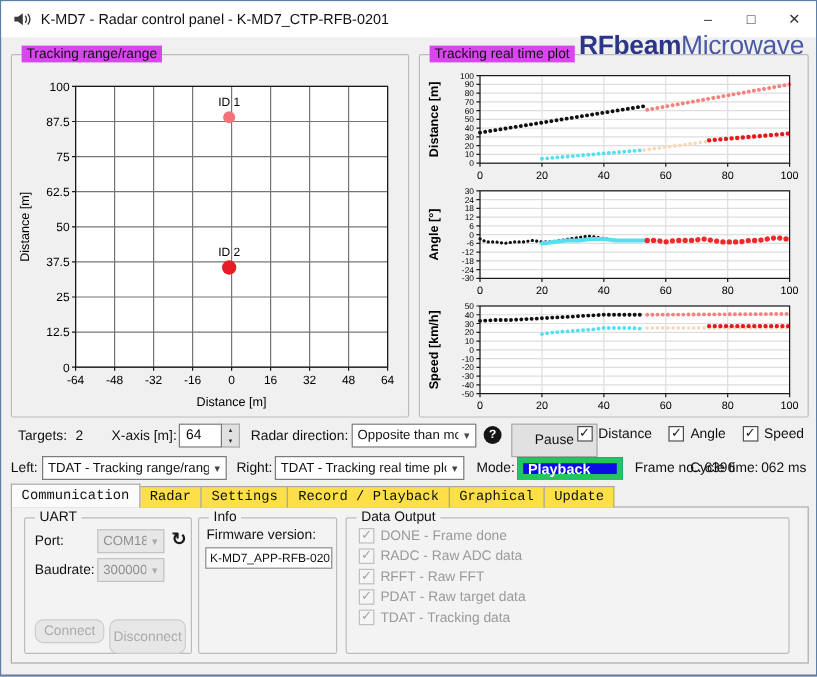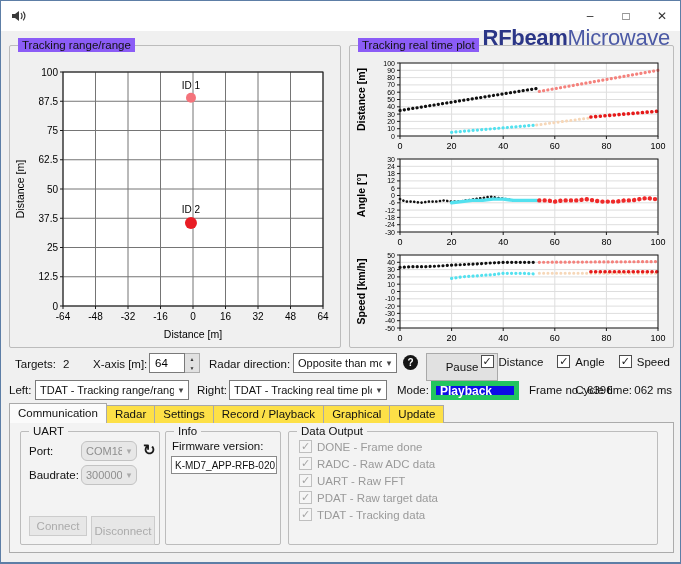--- a/index.html
+++ b/index.html
@@ -10,43 +10,43 @@
   .titlebar-icon{margin-left:9px;display:flex;align-items:center;}
   .titlebar-title{margin-left:8px;font-size:12px;color:#111;}
   .win-btns{position:absolute;right:0;top:0;height:30px;display:flex;}
   .win-btn{width:36px;height:30px;display:flex;align-items:center;justify-content:center;font-size:12px;color:#333;}
   
   .logo{position:absolute;right:10px;top:24px;font-size:22px;letter-spacing:-0.3px;white-space:nowrap;}
   .logo b{font-weight:700;}
   .logo span.light{font-weight:300;}
   
   .groupbox{position:absolute;border:1px solid #bcbcbc;border-radius:2px;}
-  .gb-label{position:absolute;top:-8px;left:8px;background:#8b5cf6;padding:0 4px;font-size:11.5px;color:#111;line-height:14px;}
+  .gb-label{position:absolute;top:-8px;left:8px;background:#d946ef;padding:0 4px;font-size:11.5px;color:#111;line-height:14px;}
   .panel-gb-label{background:#f3f3f3;}
   
   .lbl{position:absolute;font-size:11.5px;color:#111;white-space:nowrap;}
   .combo{position:absolute;height:20px;border:1px solid #7a7a7a;background:#ffffff;display:flex;align-items:center;font-size:11px;color:#111;padding-left:4px;overflow:hidden;}
   .combo .combo-text{flex:1;white-space:nowrap;overflow:hidden;}
   .combo .arrow{width:14px;text-align:center;font-size:9px;color:#444;flex:0 0 14px;}
-  .combo.disabled{background:#e7e7e7;border-color:#c3c3c3;color:#8f8f8f;border-radius:6px;}
+  .combo.disabled{background:#e7e7e7;border-color:#c3c3c3;color:#8f8f8f;}
   .combo.disabled .arrow{color:#aaa;}
   .btn{position:absolute;border:1px solid #a9a9a9;background:#e1e1e1;text-align:center;font-size:11.5px;color:#111;display:flex;align-items:center;justify-content:center;}
-  .btn.disabled{color:#ababab;border-color:#cccccc;background:#e7e7e7;}
+  .btn.disabled{color:#ababab;border-color:#cccccc;background:#e7e7e7;border-radius:7px;}
   .checkbox{width:13px;height:13px;border:1px solid #4d4d4d;background:#fff;display:inline-flex;align-items:center;justify-content:center;font-size:11px;line-height:11px;color:#1a1a1a;flex:0 0 13px;}
   .checkbox.disabled{border-color:#bfbfbf;background:#f5f5f5;color:#a5a5a5;}
   .cbrow{display:flex;align-items:center;gap:5px;font-size:11.5px;color:#111;}
   .cbrow.dim{color:#9a9a9a;}
   .spin{position:absolute;display:flex;}
   .spin .spin-value{width:36px;height:20px;border:1px solid #7a7a7a;background:#fff;font-size:11.5px;display:flex;align-items:center;padding-left:5px;}
   .spin .spin-btns{width:15px;height:20px;border:1px solid #adadad;border-left:none;display:flex;flex-direction:column;background:#e1e1e1;}
   .spin .spin-btns span{flex:1;display:flex;align-items:center;justify-content:center;font-size:5px;color:#333;}
   .help{position:absolute;width:15px;height:15px;border-radius:50%;background:#151515;color:#fff;font-size:10px;font-weight:bold;display:flex;align-items:center;justify-content:center;}
   .mode-field{position:absolute;height:19px;border:5px solid #22c55e;color:#fff;font-weight:bold;font-size:12px;display:flex;align-items:center;padding-left:4px;}
   
-  .tabs{position:absolute;left:8px;top:403px;display:flex;align-items:flex-end;height:19px;z-index:3;}
+  .tabs{position:absolute;left:8px;top:403px;display:flex;align-items:flex-end;height:19px;z-index:3;font-family:Liberation Mono, monospace;}
   .tab{border:1px solid #a9a9a9;border-bottom:none;background:#fde047;padding:2px 8px 2px 8px;font-size:11.5px;color:#111;margin-right:-1px;height:18px;}
   .tab.active{background:#fbfbfb;height:20px;padding-top:3px;position:relative;z-index:4;}
   .tabpanel{position:absolute;left:8px;top:421px;width:665px;height:131px;background:#f3f3f3;border:1px solid #ababab;}
   .textbox{position:absolute;border:1px solid #8a8a8a;background:#fff;font-size:10px;color:#111;display:flex;align-items:center;padding-left:3px;white-space:nowrap;overflow:hidden;}
   .refresh{position:absolute;font-size:15px;font-weight:bold;color:#1a1a1a;line-height:15px;}
   svg{position:absolute;}
   svg text{font-family:"Liberation Sans",sans-serif;}
 </style>
 </head>
 <body>
@@ -54,20 +54,21 @@
 <div class="window">
 
   <div class="titlebar">
     <span class="titlebar-icon">
       <svg width="16" height="16" style="position:static;">
         <polygon points="2,6 5,6 9,3 9,13 5,10 2,10" fill="#3a3a3a"></polygon>
         <path d="M11 5 q2.2 3 0 6" stroke="#3a3a3a" stroke-width="1.2" fill="none"></path>
         <path d="M13.2 3.6 q3.4 4.4 0 8.8" stroke="#3a3a3a" stroke-width="1.2" fill="none"></path>
       </svg>
     </span>
+    <span class="titlebar-title">K-MD7 - Radar control panel - K-MD7_CTP-RFB-0201</span>
     <div class="win-btns">
       <div class="win-btn">–</div>
       <div class="win-btn">□</div>
       <div class="win-btn">✕</div>
     </div>
   </div>
 
   <div class="logo"><b id="logo-bold" style="color: rgb(43, 54, 135); margin-left: 40px;">RFbeam</b><span class="light" id="logo-light" style="color: rgb(75, 89, 165);">Microwave</span></div>
 
   <div class="groupbox" style="left:8px;top:44px;width:332px;height:303px;">
@@ -426,21 +427,21 @@
         <span class="cbrow dim">
           <span class="checkbox disabled">
               <span>✓</span>
             </span>
           <span>RADC - Raw ADC data</span>
         </span>
         <span class="cbrow dim">
           <span class="checkbox disabled">
               <span>✓</span>
             </span>
-          <span>UART - Raw FFT</span>
+          <span>RFFT - Raw FFT</span>
         </span>
         <span class="cbrow dim">
           <span class="checkbox disabled">
               <span>✓</span>
             </span>
           <span>PDAT - Raw target data</span>
         </span>
         <span class="cbrow dim">
           <span class="checkbox disabled">
               <span>✓</span>

